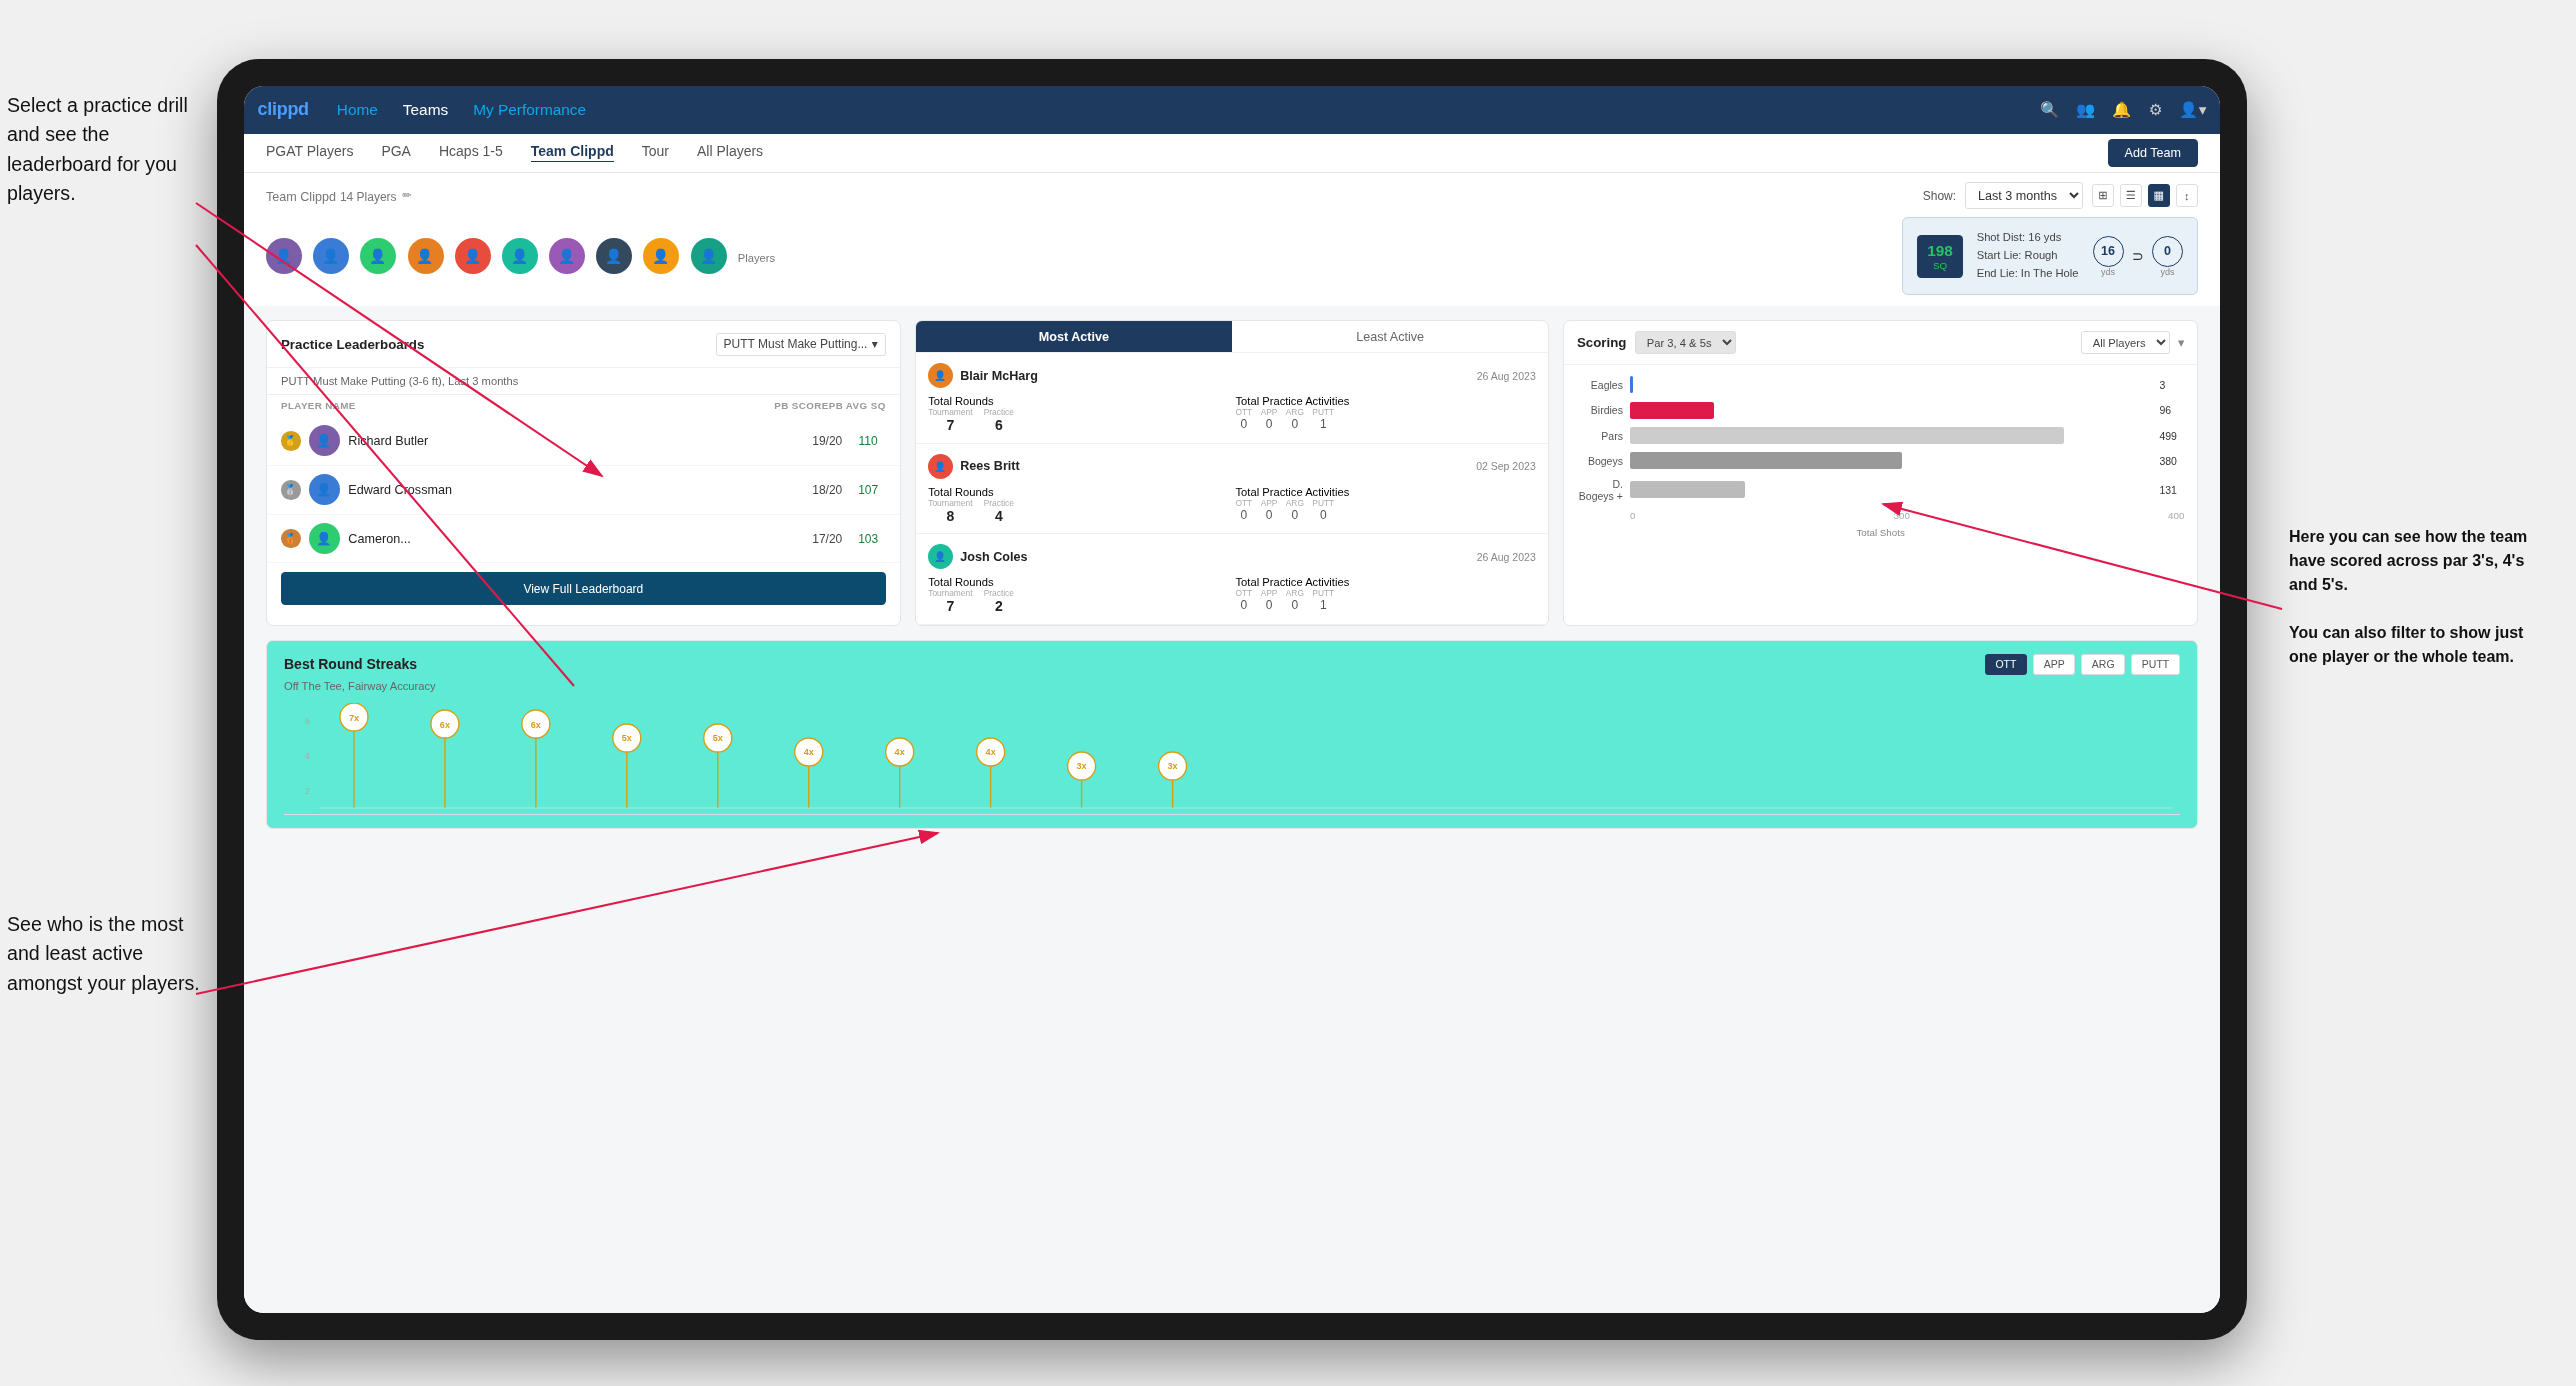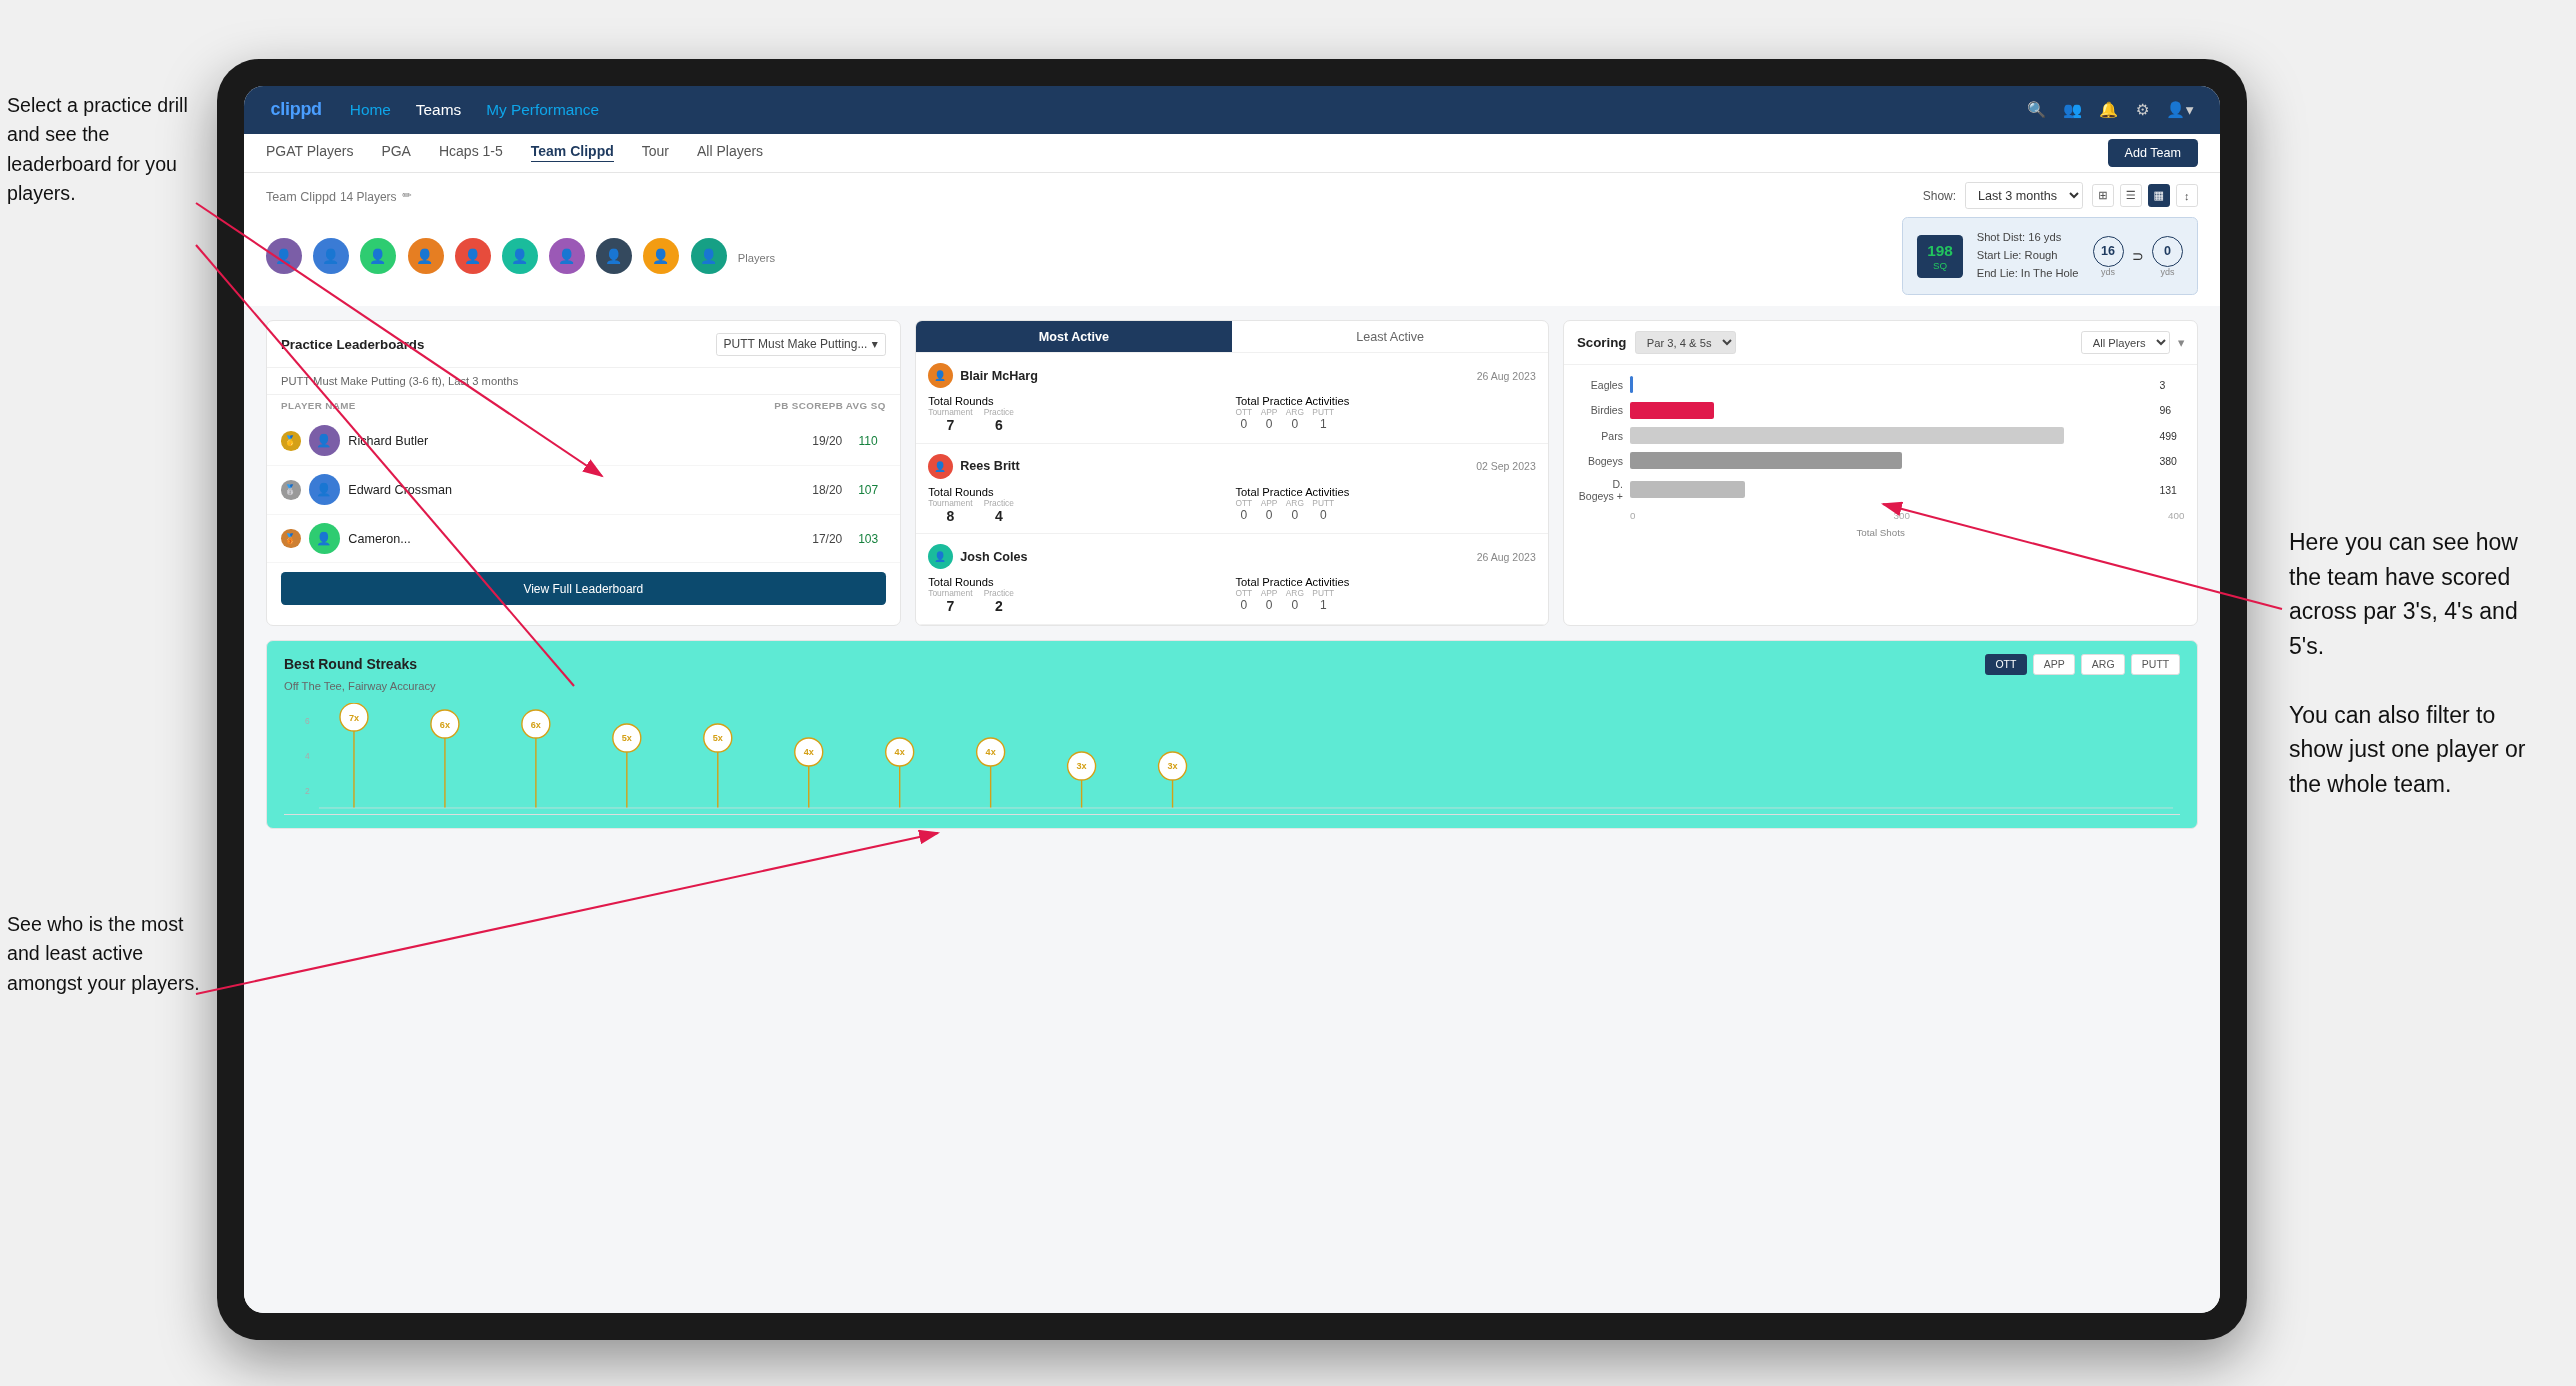--- a/index.html
+++ b/index.html
@@ -33,21 +33,21 @@
       display: flex;
       flex-direction: column;
     }
 
     
     .navbar {
       background: #1e3a5f;
       height: 48px;
       display: flex;
       align-items: center;
-      padding: 0 27px;
+      padding: 0 14px;
       gap: 28px;
       flex-shrink: 0;
     }
     .nav-logo {
       color: #4a9eff;
       font-size: 18px;
       font-weight: 700;
       letter-spacing: -0.3px;
     }
     .nav-items {
@@ -1036,17 +1036,17 @@
     <marker id="arrowhead" markerWidth="10" markerHeight="7" refX="9" refY="3.5" orient="auto">
       <polygon points="0 0, 10 3.5, 0 7" fill="#e0194b"></polygon>
     </marker>
   </defs>
 </svg>
 
 <div class="callout" style="left:7px; top:910px;">
   See who is the most and least active amongst your players.
 </div>
 
-<div class="callout" style="left:2289px; top:525px; max-width:266px; font-size:23px;">
+<div class="callout" style="left:2289px; top:525px; max-width:266px; font-size:16px;font-weight:bold;">
   Here you can see how the team have scored across par 3's, 4's and 5's.<br><br>
   You can also filter to show just one player or the whole team.
 </div>
 
 
 </body></html>

